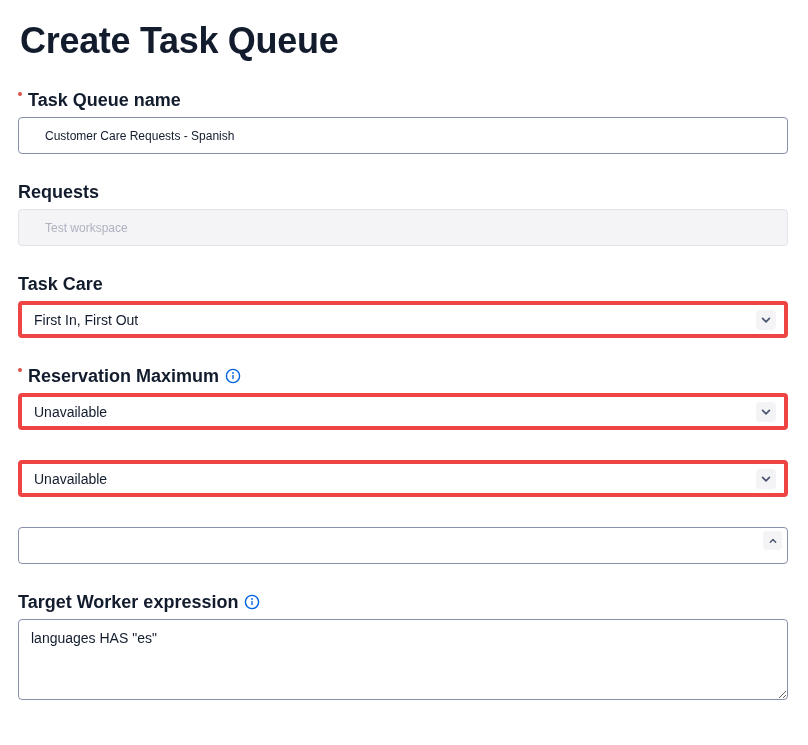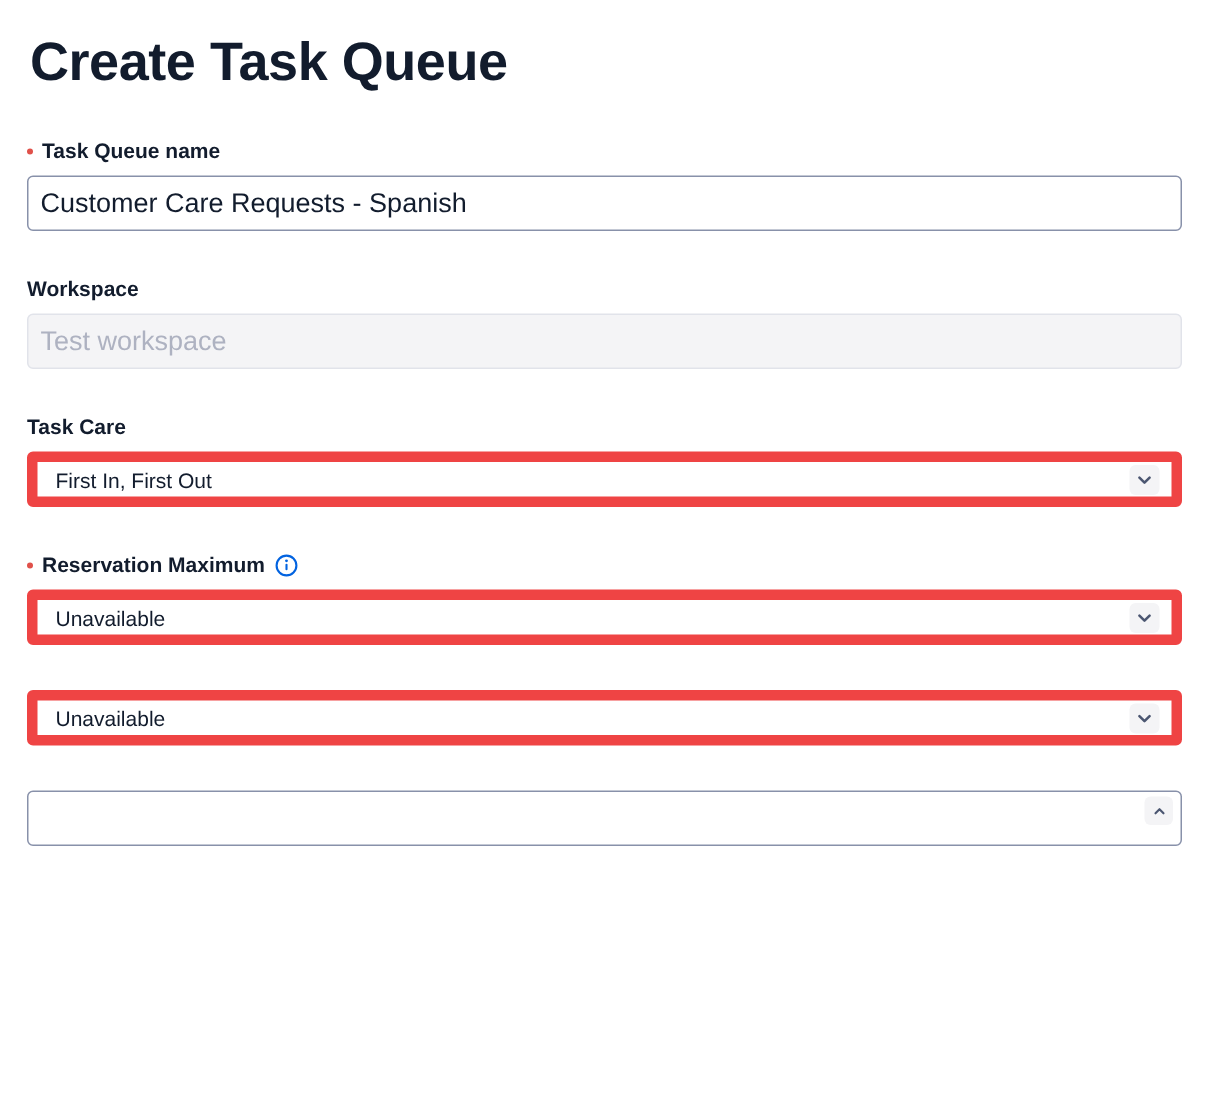--- a/index.html
+++ b/index.html
@@ -16,24 +16,24 @@
     font-weight: 700;
     line-height: 1.25;
     margin: 4px 0 29px 2px;
     letter-spacing: -0.3px;
     color: #121C2D;
   }
   .field { margin-bottom: 30px; }
   .field:last-child { margin-bottom: 0; }
   .label-row {
     display: flex;
-    align-items: center;
+    align-items: flex-start;
     gap: 6px;
     margin-bottom: 8px;
-    font-size: 14px;
+    font-size: 18px;
     font-weight: 700;
     line-height: 17px;
     color: #121C2D;
   }
   .req-dot {
     width: 4px; height: 4px;
     border-radius: 50%;
     background: #E0514A;
     flex: none;
   }
@@ -42,39 +42,39 @@
     color: #0263E0;
     display: inline-flex;
     flex: none;
   }
   .text-input {
     display: block;
     width: 100%;
     height: 37px;
     border: 1px solid #8891AA;
     border-radius: 4px;
-    padding: 0 8px;
+    padding: 0 26px;
     font-family: "Liberation Sans", sans-serif;
-    font-size: 18px;
+    font-size: 12px;
     color: #121C2D;
     background: #ffffff;
     outline: none;
   }
   .text-input::placeholder { color: #AEB2C1; }
   .text-input:disabled {
     background: #F4F4F6;
     border-color: #E1E3EA;
     color: #000000;
     -webkit-text-fill-color: #AEB2C1;
   }
   .select-box {
     position: relative;
     width: 100%;
     height: 37px;
-    border: 7px solid #ef4444;
+    border: 4px solid #ef4444;
     border-radius: 4px;
     background: #ffffff;
     display: flex;
     align-items: center;
     padding: 0 44px 0 12px;
     font-size: 14px;
     color: #121C2D;
     cursor: pointer;
   }
   .chev-btn {
@@ -128,21 +128,21 @@
   <div class="field">
     <div class="label-row">
       <span class="req-dot"></span>
       <span>Task Queue name</span>
     </div>
     <input class="text-input" type="text" value="Customer Care Requests - Spanish" style="">
   </div>
 
   <div class="field">
     <div class="label-row">
-      <span>Workspace</span>
+      <span>Requests</span>
     </div>
     <input class="text-input" type="text" disabled="" placeholder="Test workspace" style="">
   </div>
 
   <div class="field">
     <div class="label-row">
       <span>Task Care</span>
     </div>
     <div class="select-box">
       <span>First In, First Out</span>
@@ -191,14 +191,27 @@
     <div class="num-wrap">
       <input class="text-input" type="text" value="" style="">
       <span class="step-btn">
         <svg width="10" height="10" viewBox="0 0 12 12">
             <path d="M2.8 7.4 L6 4.2 L9.2 7.4" fill="none" stroke="#4B5671" stroke-width="1.7" stroke-linecap="round" stroke-linejoin="round"></path>
           </svg>
       </span>
     </div>
   </div>
 
+  <div class="field">
+    <div class="label-row">
+      <span>Target Worker expression</span>
+      <span class="info-icon">
+        <svg width="16" height="16" viewBox="0 0 16 16">
+            <circle cx="8" cy="8" r="6.6" fill="none" stroke="currentColor" stroke-width="1.4"></circle>
+            <circle cx="8" cy="4.9" r="0.95" fill="currentColor"></circle>
+            <rect x="7.3" y="6.8" width="1.4" height="4.4" rx="0.7" fill="currentColor"></rect>
+          </svg>
+      </span>
+    </div>
+    <textarea class="textarea-input" style="">languages HAS "es"</textarea>
+  </div>
 
 </div>
 
 </body></html>

